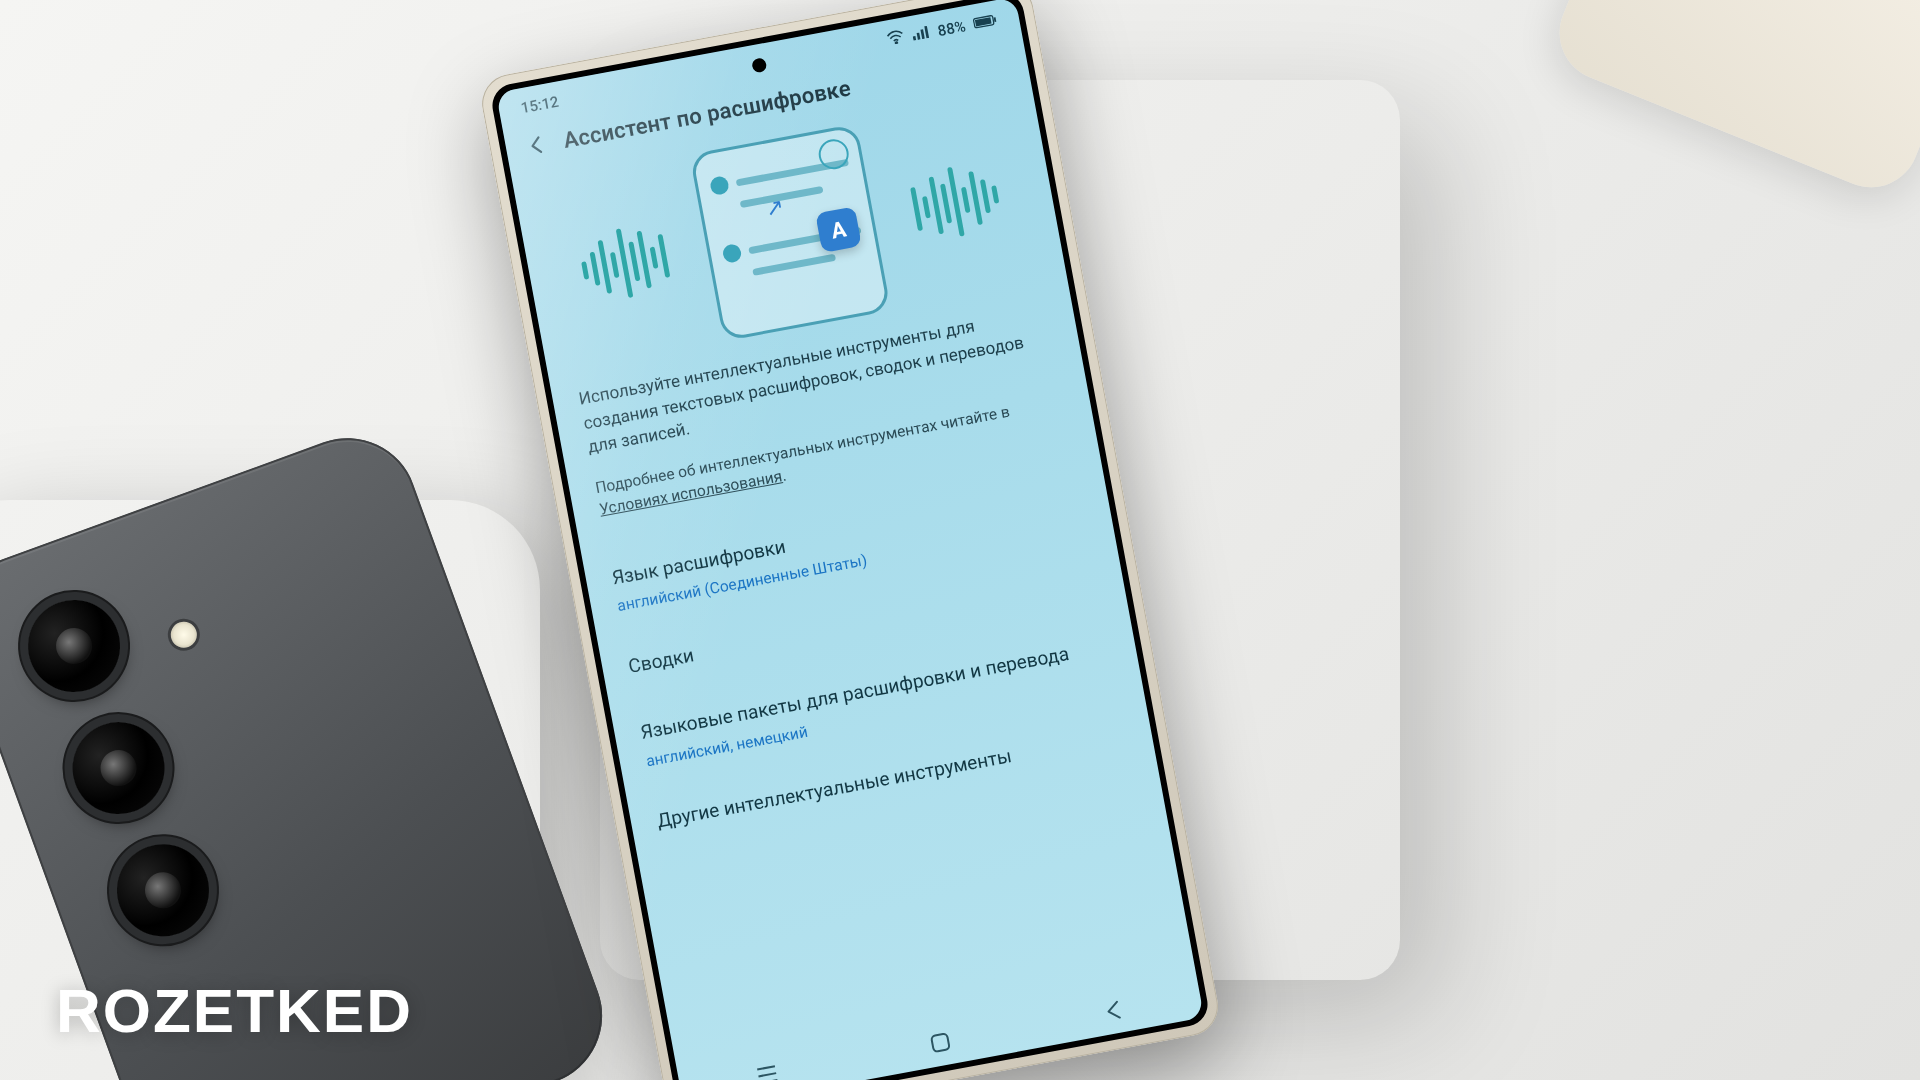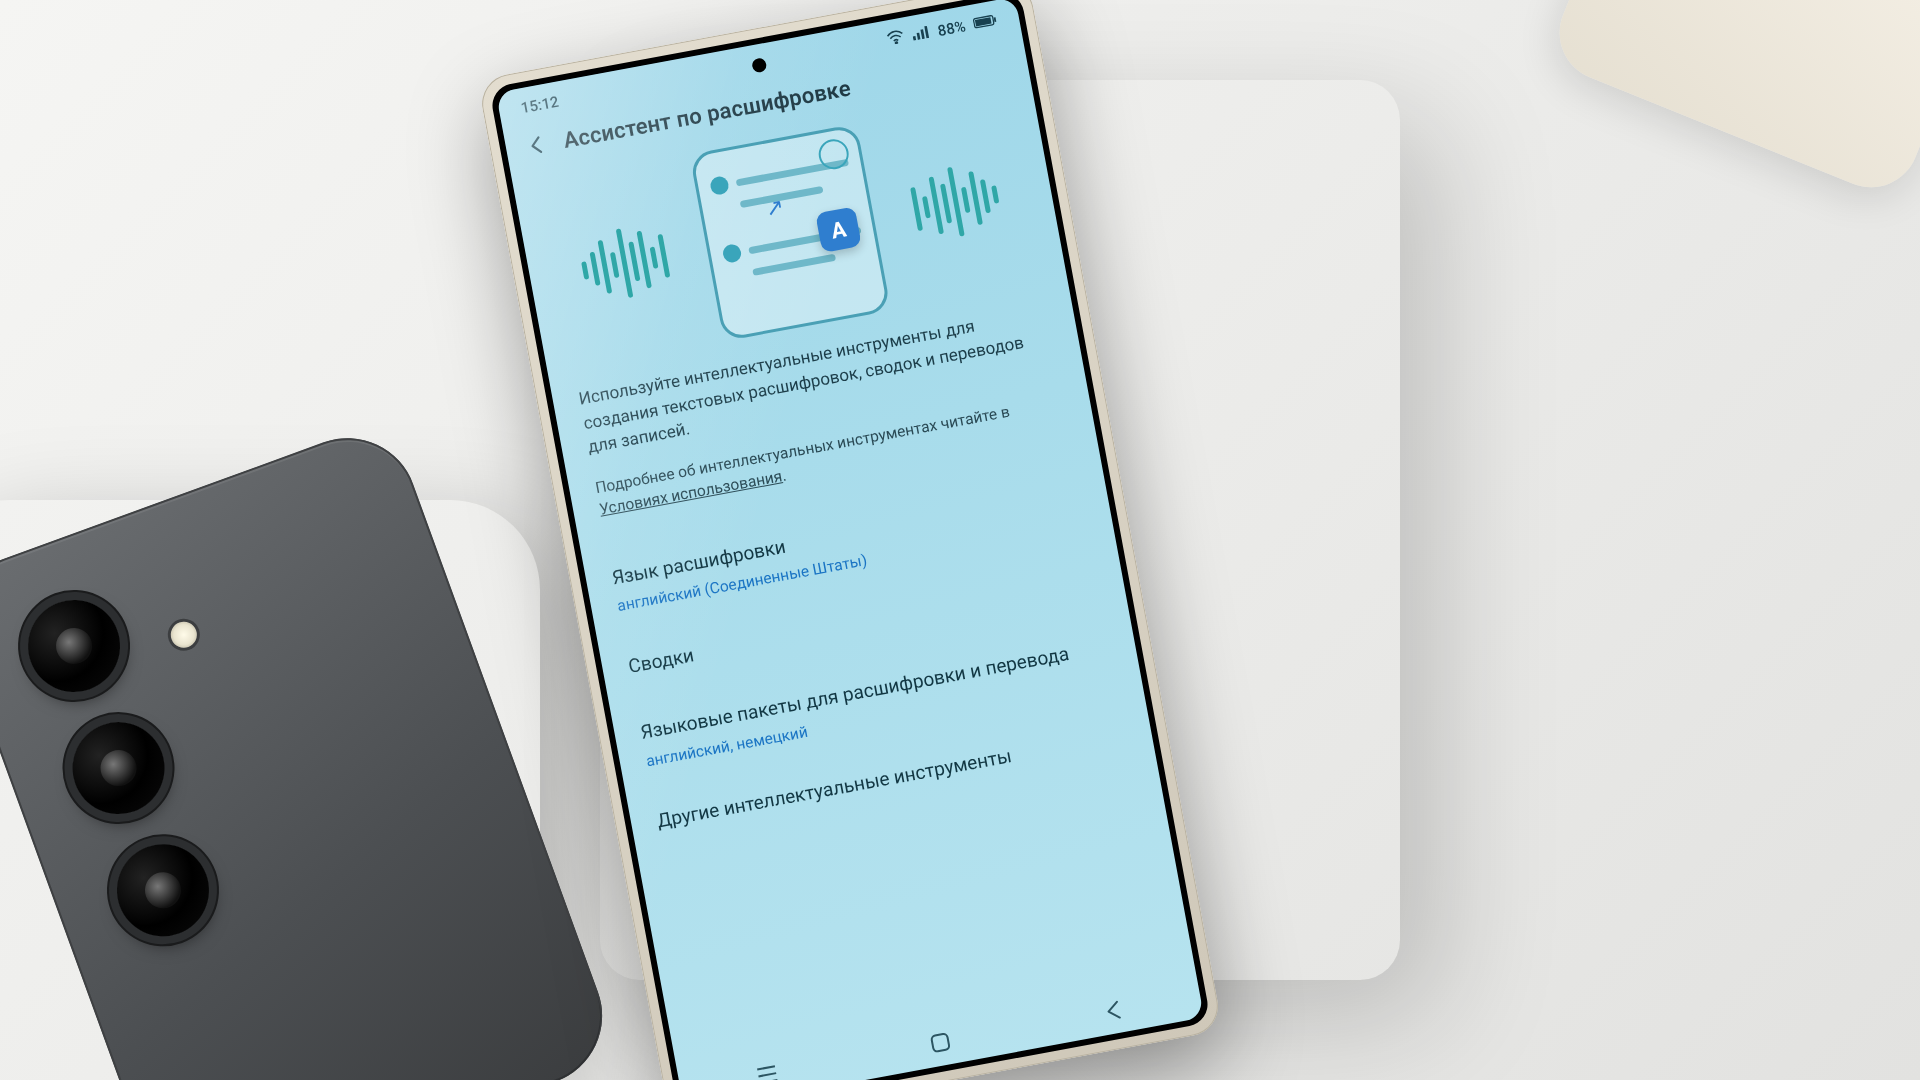--- a/index.html
+++ b/index.html
@@ -211,13 +211,14 @@
                   <path d="M14 2 4 10l10 8"></path>
                 </svg>
             </div>
           </div>
 
         </div>
       </div>
     </div>
   </div>
 
+  <div class="watermark">ROZETKED</div>
 </div>
 
 </body></html>

